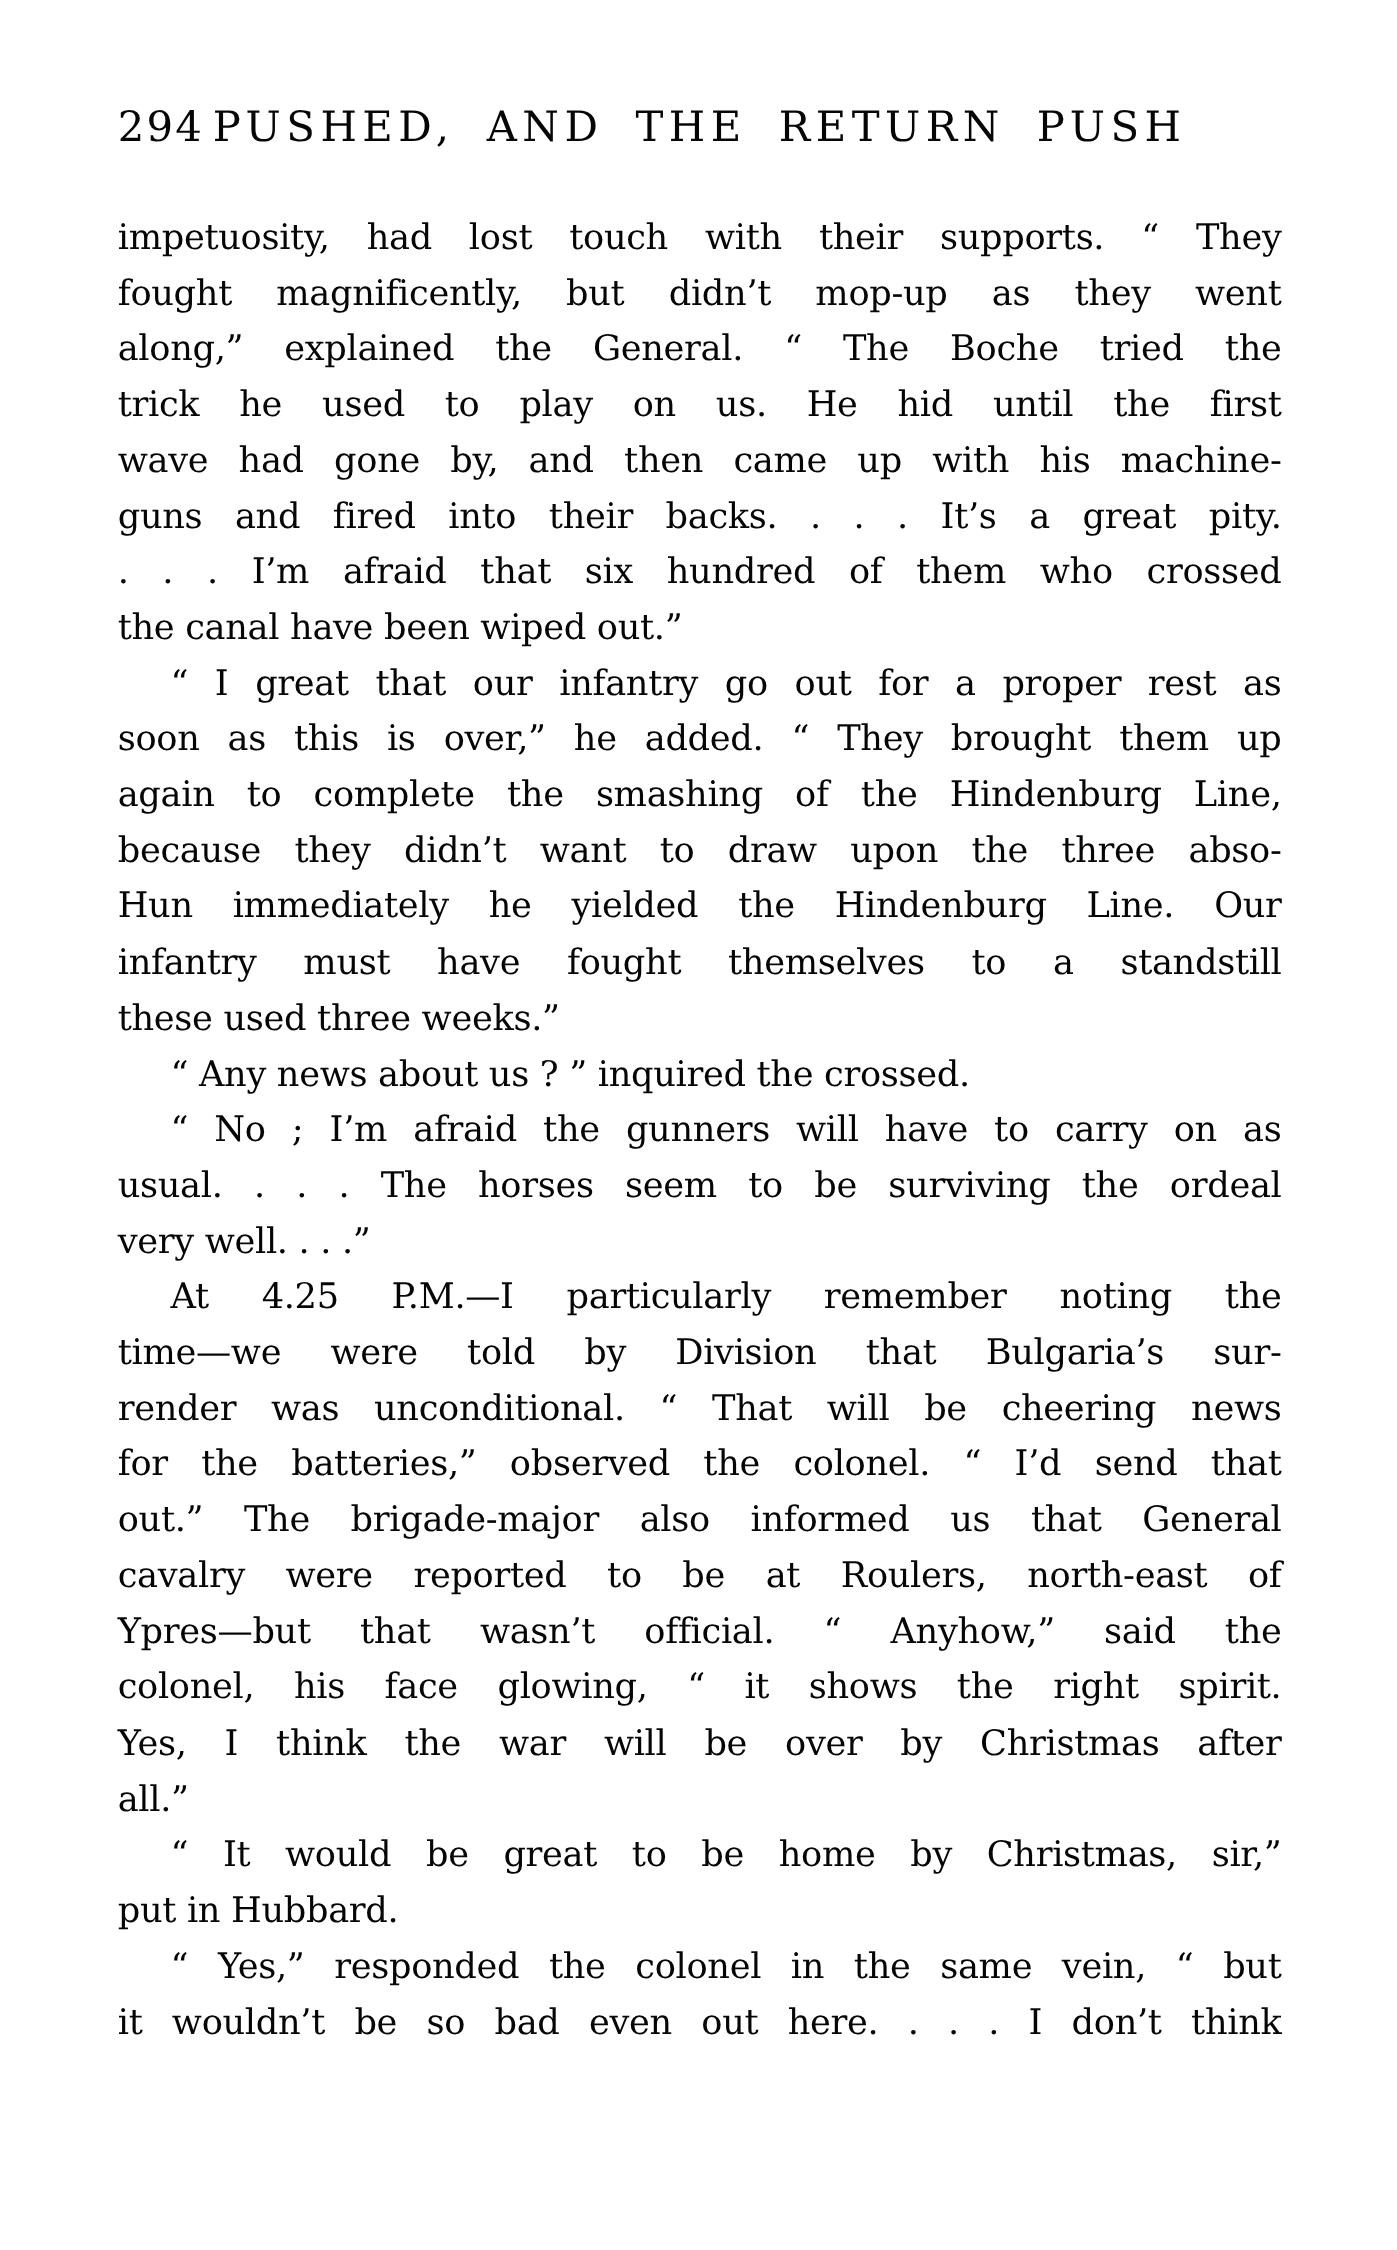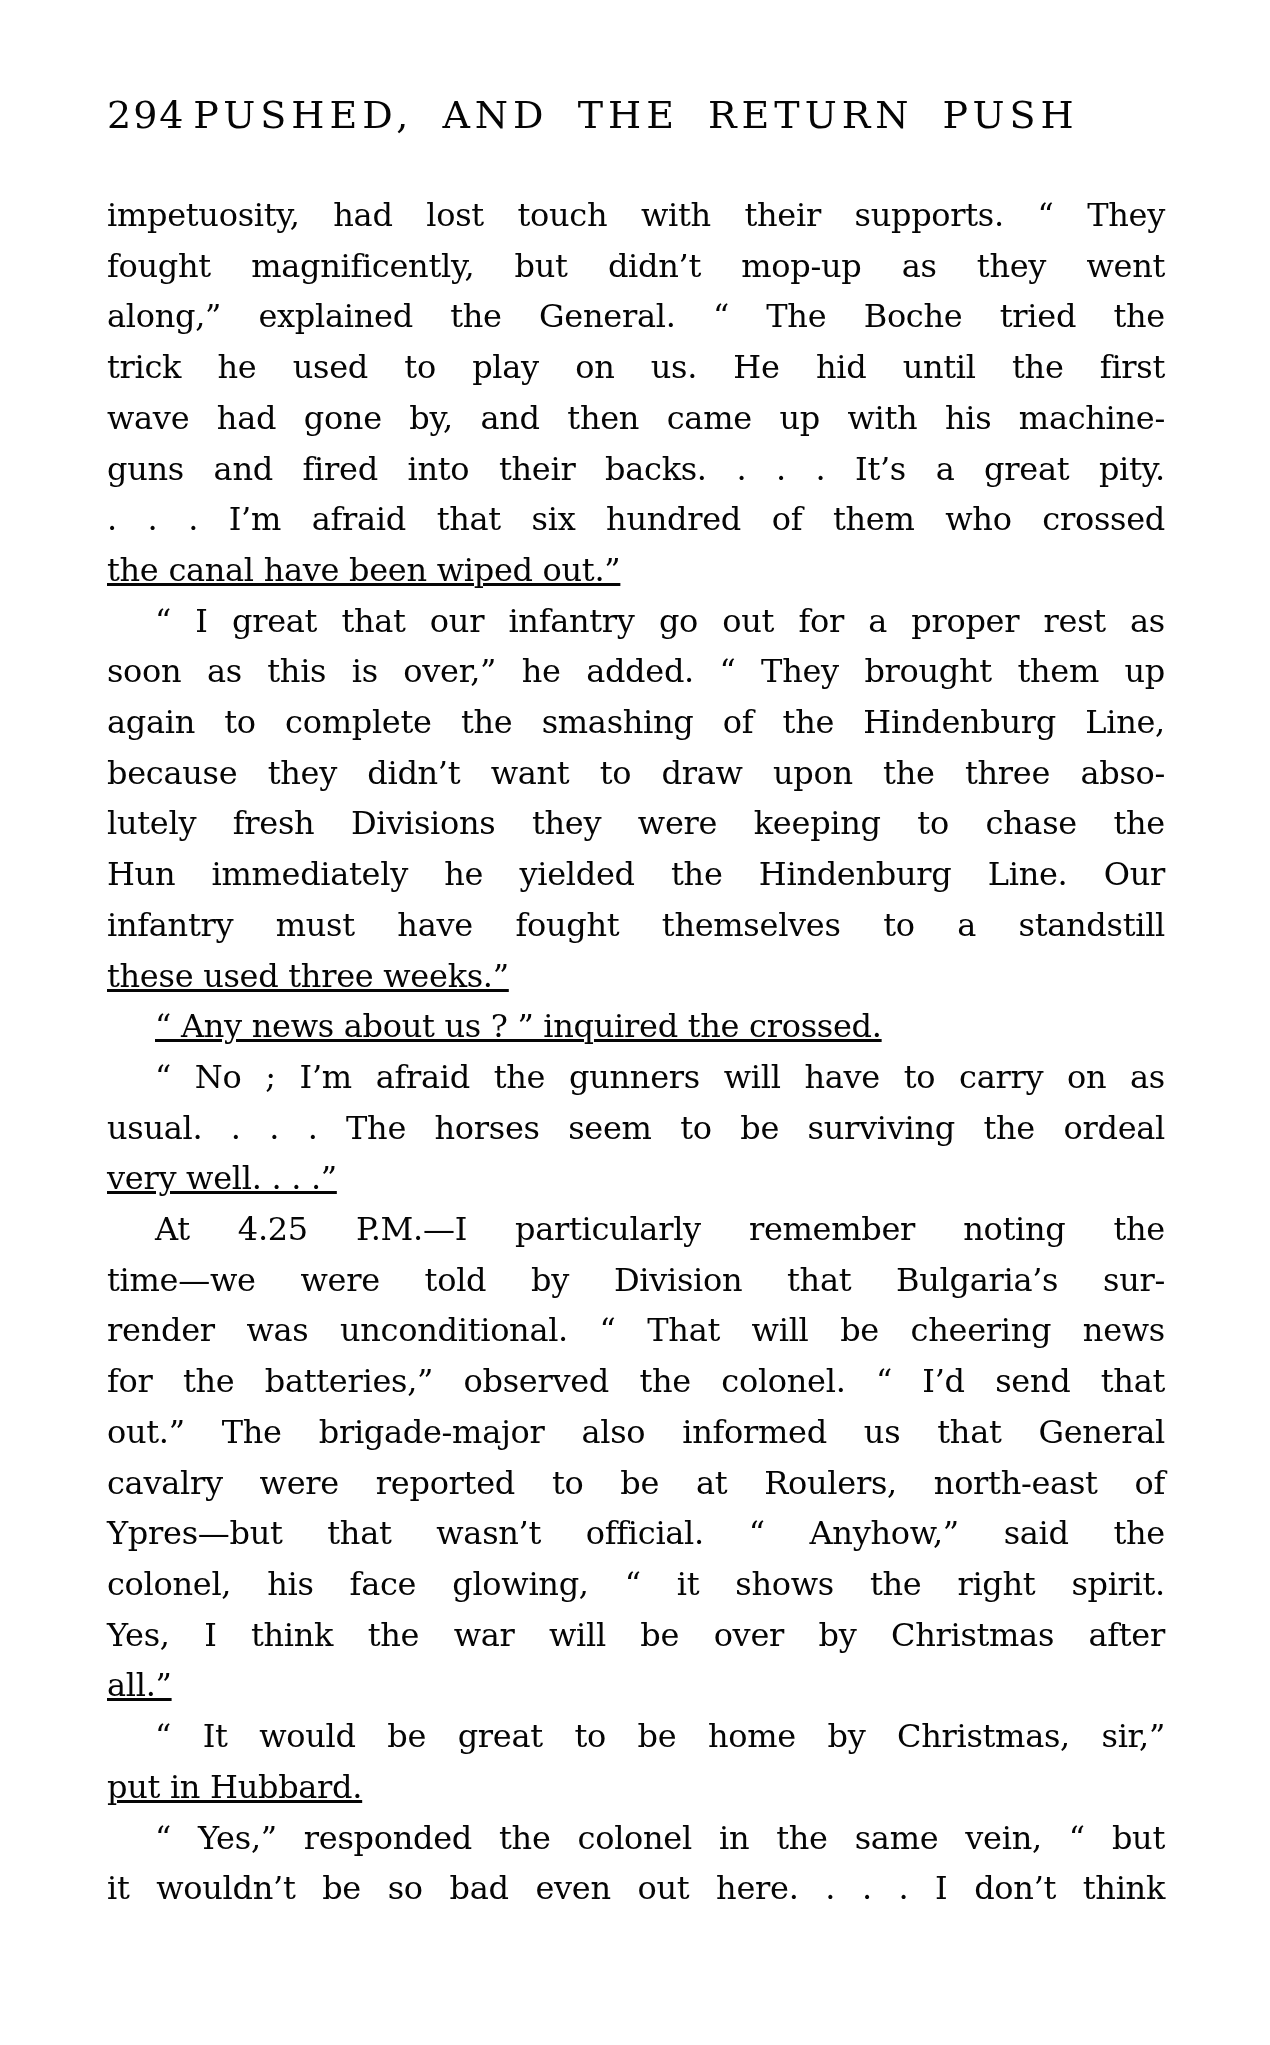--- a/index.html
+++ b/index.html
@@ -43,21 +43,20 @@
     line-height: 50.7px;
     letter-spacing: -0.3px;
   }
   .line {
     text-align: justify;
     text-align-last: justify;
   }
   .line.endline {
     text-align: left;
     text-align-last: left;
-    text-decoration: underline;
   }
   .line.indent {
     text-indent: 48px;
   }
 </style>
 </head>
 <body>
 
 <div class="page">
   <div class="page-header">
@@ -70,21 +69,20 @@
       <div class="line">along,” explained the General. “ The Boche tried the</div>
       <div class="line">trick he used to play on us. He hid until the first</div>
       <div class="line">wave had gone by, and then came up with his machine-</div>
       <div class="line">guns and fired into their backs. . . . It’s a great pity.</div>
       <div class="line">. . . I’m afraid that six hundred of them who crossed</div>
       <div class="line endline">the canal have been wiped out.”</div>
       <div class="line indent">“ I great that our infantry go out for a proper rest as</div>
       <div class="line">soon as this is over,” he added. “ They brought them up</div>
       <div class="line">again to complete the smashing of the Hindenburg Line,</div>
       <div class="line">because they didn’t want to draw upon the three abso-</div>
-      <div class="line">lutely fresh Divisions they were keeping to chase the</div>
       <div class="line">Hun immediately he yielded the Hindenburg Line. Our</div>
       <div class="line">infantry must have fought themselves to a standstill</div>
       <div class="line endline">these used three weeks.”</div>
       <div class="line indent endline">“ Any news about us ? ” inquired the crossed.</div>
       <div class="line indent">“ No ; I’m afraid the gunners will have to carry on as</div>
       <div class="line">usual. . . . The horses seem to be surviving the ordeal</div>
       <div class="line endline">very well. . . .”</div>
       <div class="line indent">At 4.25 P.M.—I particularly remember noting the</div>
       <div class="line">time—we were told by Division that Bulgaria’s sur-</div>
       <div class="line">render was unconditional. “ That will be cheering news</div>

